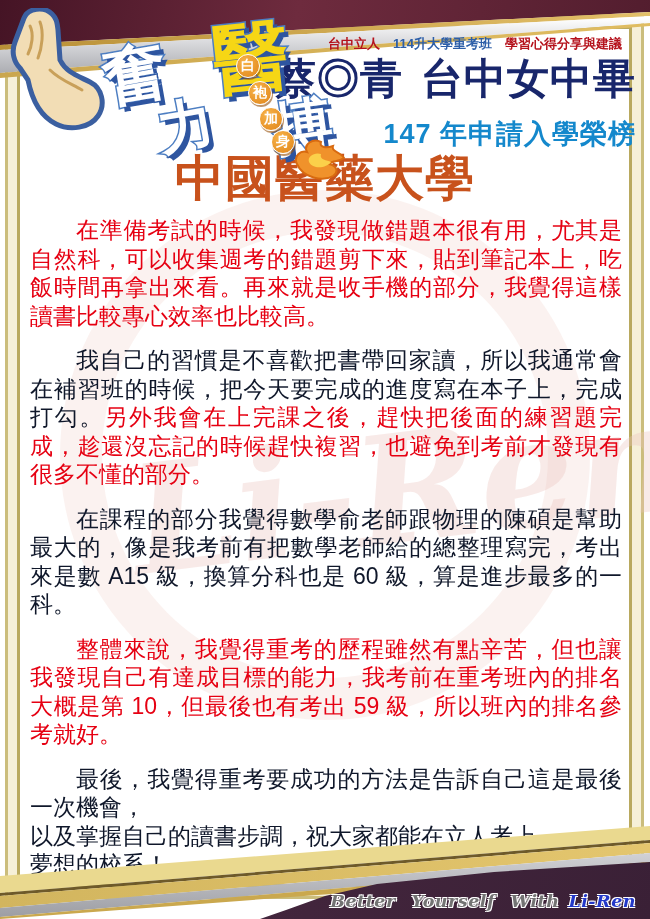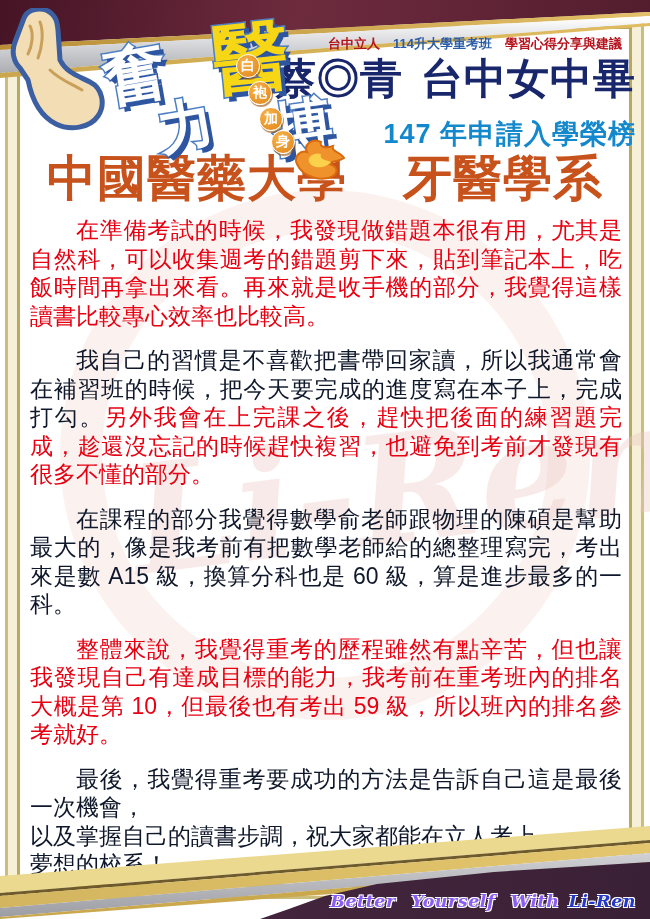--- a/index.html
+++ b/index.html
@@ -38,21 +38,21 @@
   .bb-line { background:#6e5a2a; clip-path:polygon(0 83px,100% 30px,100% 33px,0 86px); }
   .bb-gold { background:linear-gradient(90deg,#d2b55e,#e4c66e); clip-path:polygon(0 86px,100% 33px,100% 43px,0 98px); }
   .bb-silver { background:linear-gradient(180deg,#f4f4f6,#9b9ca2); clip-path:polygon(0 98px,100% 43px,100% 52px,0 107px); }
   .bb-gold2 { background:#caa84e; clip-path:polygon(0 107px,100% 52px,100% 60px,0 109px); }
   .bb-plum { background:linear-gradient(110deg,#4a2a42,#3a2036);
     clip-path:polygon(100% 52px,100% 109px,40% 109px,44% 100px,50% 86px,58% 74px,76% 62px); }
 
   .slogan { position:absolute; right:14px; top:891px; z-index:6;
     font-family:"DejaVu Serif", serif; font-style:italic; font-weight:bold;
     font-size:17.5px; letter-spacing:0.5px; word-spacing:9px; white-space:nowrap; }
-  .slog-red { color:#8b5cf6;
+  .slog-red { color:#737373;
     text-shadow:-1px -1px 0 #fff,1px -1px 0 #fff,-1px 1px 0 #fff,1px 1px 0 #fff;margin-left:32px; }
   .slog-blue { color:#2338c8; margin-left:9px;
     text-shadow:-1px -1px 0 #fff,1px -1px 0 #fff,-1px 1px 0 #fff,1px 1px 0 #fff; }
 
   
   .logo { position:absolute; left:0; top:0; width:370px; height:200px; z-index:6; }
   .arm { position:absolute; left:8px; top:8px; }
   .lc { position:absolute; font-weight:bold; color:#fff; line-height:1;
     -webkit-text-stroke:3px #4d7ec2; paint-order:stroke fill;
     text-shadow:4px 5px 0 #2e55a0; font-family:"Liberation Sans", sans-serif; }
@@ -120,21 +120,20 @@
 
   <div class="caption"><span class="cap-red">台中立人</span><span class="cap-blue">114升大學重考班</span><span class="cap-red">學習心得分享與建議</span></div>
 
   <div class="head-right">
     <div class="name-row"><span>蔡◎青</span><span class="gap"></span><span>台中女中畢</span></div>
     <div class="subtitle">147 年申請入學榮榜</div>
   </div>
 
   <div class="title-row">
     <span>中國醫藥大學</span>
-    <span>牙醫學系</span>
   </div>
 
   <div class="logo">
     <svg class="arm" width="110" height="126" viewBox="0 0 110 126">
       <path d="M44 6 C36 -2 20 0 16 10 L7 34 C3 44 6 54 12 60 L20 72 C24 92 32 108 48 116 C62 123 82 120 90 108 C98 96 94 80 82 74 C68 67 58 64 52 52 L50 22 C49 13 48 10 44 6 Z" fill="#f2ddb5" stroke="#3b5fa0" stroke-width="5" stroke-linejoin="round"></path>
       <path d="M22 18 C26 26 24 38 20 46 M32 14 C36 24 34 40 30 50 M42 62 C52 72 64 76 74 82" fill="none" stroke="#c9a059" stroke-width="3" stroke-linecap="round"></path>
     </svg>
     <span class="lc lc0">奮</span>
     <span class="lc lc1">力</span>
     <span class="lc lc2">醫</span>

